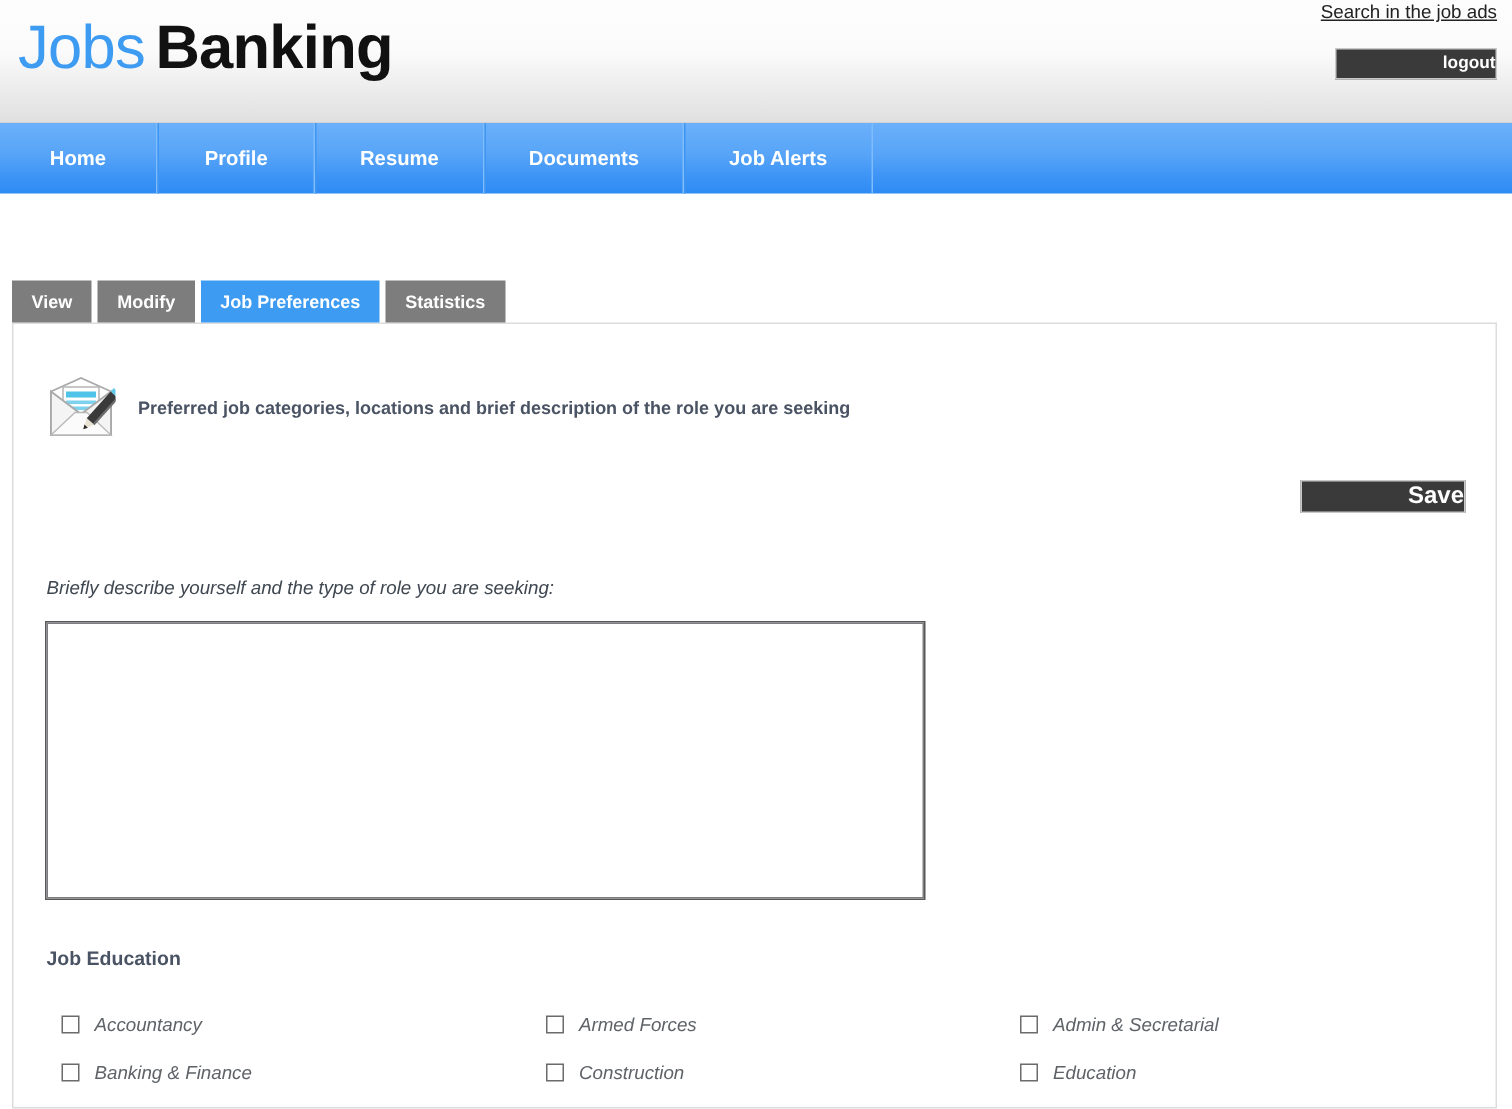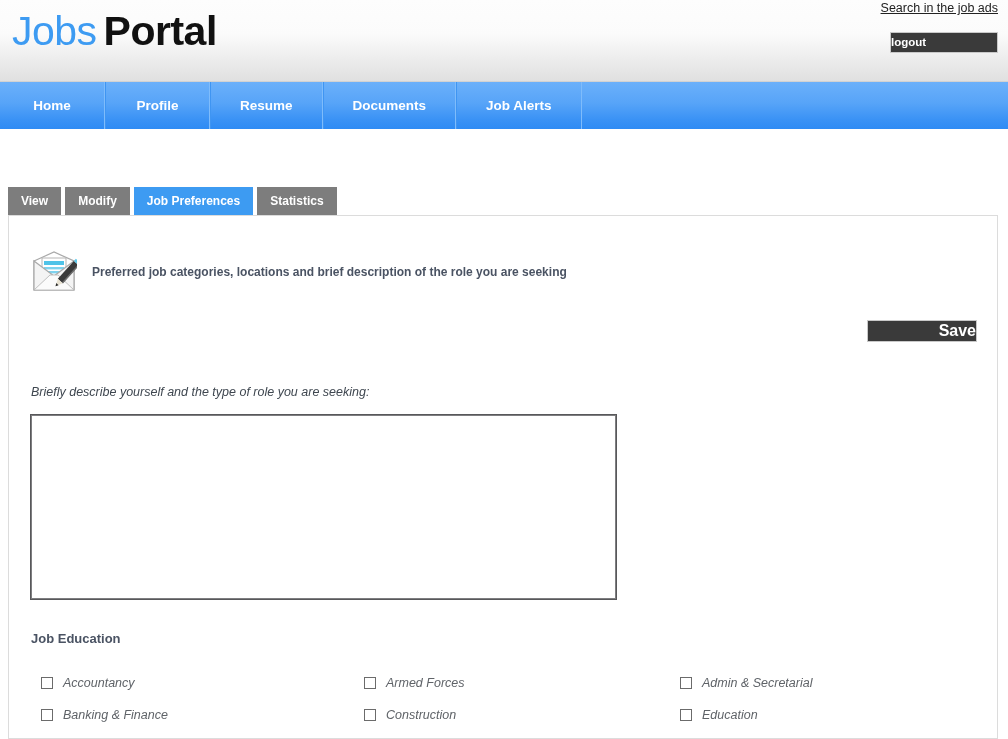--- a/index.html
+++ b/index.html
@@ -42,21 +42,21 @@
   .logout-btn {
     position: absolute;
     right: 10px; top: 32px;
     width: 108px; height: 21px;
     background: #3a3a3a;
     border: 1px solid #c9c9c9;
     color: #ffffff;
     font-size: 11.5px;
     font-weight: bold;
     line-height: 19px;
-    text-align: left;
+    text-align: right;
     cursor: pointer;
     padding: 0;
   }
 
   
   .nav {
     width: 1008px; height: 47px;
     background: linear-gradient(to bottom, #6bb0fa 0%, #57a4f8 45%, #3a92f5 80%, #2e8bf4 100%);
     display: flex;
     align-items: center;
@@ -194,21 +194,21 @@
     margin-right: 10px;
     flex: none;
     cursor: pointer;
   }
 </style>
 </head>
 <body>
 
 <div class="header">
   <div class="logo">
-    <span class="jobs">Jobs</span><span class="portal">Portal</span>
+    <span class="jobs">Jobs</span><span class="portal">Banking</span>
   </div>
   <a class="search-link">Search in the job ads</a>
   <button class="logout-btn">logout</button>
 </div>
 
 <div class="nav">
   <div class="nav-item">Home</div>
   <div class="nav-item">Profile</div>
   <div class="nav-item">Resume</div>
   <div class="nav-item">Documents</div>

